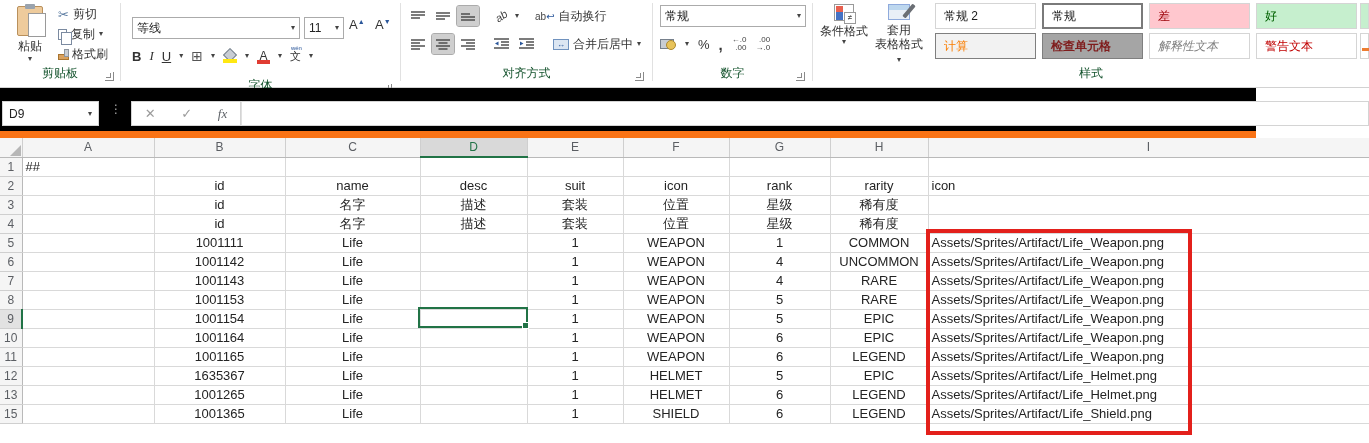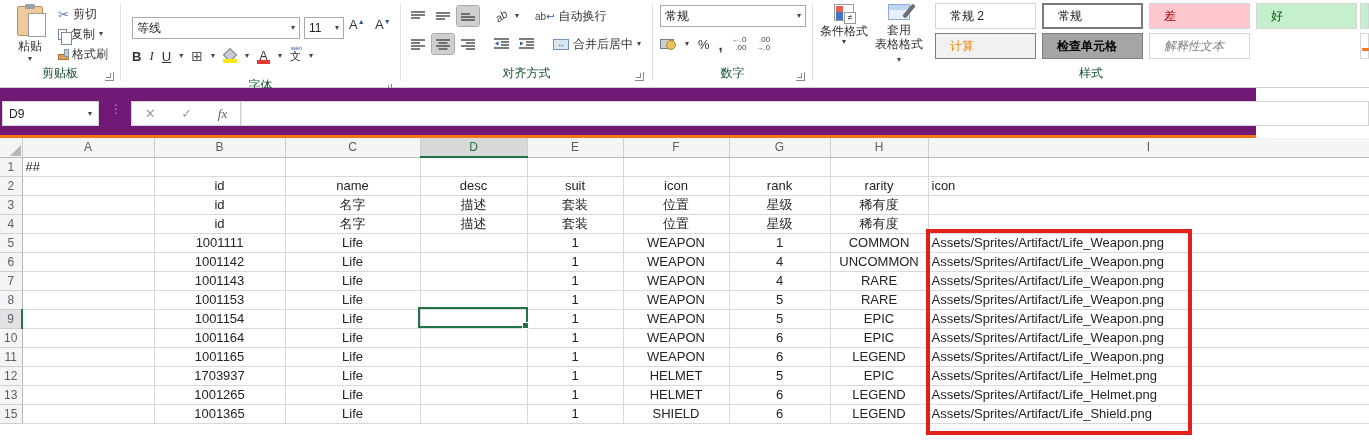--- a/index.html
+++ b/index.html
@@ -89,30 +89,30 @@
   .cf-ic { position:relative; width:20px; height:17px; margin:0 auto 3px; border:1px solid #9a9a9a; background:#fff; }
   .cf-ic::before { content:""; position:absolute; left:1px; top:1px; width:7px; height:14px;
     background:linear-gradient(#e8604f 0 45%, #4472c4 45% 100%); }
   .cf-ic::after { content:"≠"; position:absolute; right:-3px; bottom:-4px; width:10px; height:10px; background:#fff;
     border:1px solid #9a9a9a; font-size:8px; line-height:9px; color:#444; }
   .fat-ic { position:relative; width:22px; height:16px; margin:0 auto 3px; border:1px solid #8faadc;
     background:linear-gradient(#bdd7ee 0 5px, #e9eff7 5px 100%); }
   .fat-ic::after { content:""; position:absolute; right:-2px; top:-2px; width:4px; height:16px; background:#6b6f75;
     transform:rotate(40deg); border-radius:1px; }
   .gallery { position:absolute; left:122px; top:3px; width:434px; height:58px; overflow:hidden; }
-  .style-cell { position:absolute; width:101px; height:26px; font-size:12px; line-height:24px; padding:0 14px;
+  .style-cell { position:absolute; width:101px; height:26px; font-size:12px; line-height:24px; padding:0 8px;
     border:1px solid #d5d5d5; background:#fff; color:#1a1a1a; white-space:nowrap; overflow:hidden; }
   .style-cell.selected { border:2px solid #7a7a7a; line-height:22px; }
   .style-sliver-top { position:absolute; left:547px; top:3px; width:9px; height:26px; background:#c6efce; border:1px solid #d5d5d5; }
   .style-sliver-bot { position:absolute; left:547px; top:33px; width:9px; height:26px; background:#fff; border:1px solid #d5d5d5; }
   .style-sliver-bot::after { content:""; position:absolute; left:1px; top:14px; width:7px; height:3px; background:#ed7d31; }
 
   
-  .fbar { position:absolute; left:0; top:88px; width:1256px; height:50px; background:#701a75;
-    border-bottom:3px solid #f97316; }
+  .fbar { position:absolute; left:0; top:88px; width:1256px; height:50px; background:#000000;
+    border-bottom:7px solid #f97316; }
   .namebox { position:absolute; left:2px; top:13px; width:97px; height:25px; background:#fff;
     border:1px solid #d4d4d4; font-size:12px; color:#222; display:flex; align-items:center;
     justify-content:space-between; padding:0 6px; }
   .fb-dots { position:absolute; left:110px; top:14px; color:#a6a6a6; font-size:12px; letter-spacing:0; }
   .fb-btns { position:absolute; left:131px; top:13px; width:110px; height:25px; background:#fff;
     border:1px solid #d4d4d4; display:flex; align-items:center; justify-content:space-around; }
   .fb-x, .fb-ck { color:#9b9b9b; font-size:13px; }
   .fb-fx { color:#5f6368; font-size:13px; font-family:"Liberation Serif",serif; font-style:italic; }
   .finput { position:absolute; left:241px; top:13px; width:1128px; height:25px; background:#fff;
     border:1px solid #d4d4d4; border-left:1px solid #e0e0e0; font-size:12px; padding:0 5px; color:#222; }
@@ -339,22 +339,23 @@
         <div>套用</div>
         <div><span>表格格式</span>
           <span class="chev">▾</span></div>
       </div>
       <div class="gallery" id="style-gallery">
           <div class="style-cell" style="left: 0px; top: 0px; background: rgb(255, 255, 255); color: rgb(26, 26, 26);">常规 2</div>
           <div class="style-cell selected" style="left: 107px; top: 0px; background: rgb(255, 255, 255); color: rgb(26, 26, 26);">常规</div>
           <div class="style-cell" style="left: 214px; top: 0px; background: rgb(255, 199, 206); color: rgb(156, 0, 6);">差</div>
           <div class="style-cell" style="left: 321px; top: 0px; background: rgb(198, 239, 206); color: rgb(0, 97, 0);">好</div>
           <div class="style-cell" style="left: 0px; top: 30px; background: rgb(242, 242, 242); color: rgb(250, 125, 0); border: 1px solid rgb(127, 127, 127);">计算</div>
-          <div class="style-cell" style="left: 107px; top: 30px; background: rgb(165, 165, 165); color: #000000; font-weight: bold; border: 1px solid rgb(127, 127, 127);">检查单元格</div>
+          <div class="style-cell" style="left: 107px; top: 30px; background: rgb(165, 165, 165); color: #7f1d1d; font-weight: bold; border: 1px solid rgb(127, 127, 127);">检查单元格</div>
           <div class="style-cell" style="left: 214px; top: 30px; background: rgb(255, 255, 255); color: rgb(127, 127, 127); font-style: italic;">解释性文本</div>
+          <div class="style-cell" style="left: 321px; top: 30px; background: rgb(255, 255, 255); color: rgb(192, 0, 0);">警告文本</div>
         </div>
       <div class="style-sliver-top"></div>
       <div class="style-sliver-bot"></div>
       <div class="group-label">样式</div>
     </div>
   </div>
 
   <div class="fbar">
     <div class="namebox">
       <span>D9</span>
@@ -526,21 +527,21 @@
             <td class="cell ac"></td>
             <td class="cell ac">1</td>
             <td class="cell ac">WEAPON</td>
             <td class="cell ac">6</td>
             <td class="cell ac">LEGEND</td>
             <td class="cell al">Assets/Sprites/Artifact/Life_Weapon.png</td>
           </tr>
           <tr>
             <td class="row-h">12</td>
             <td class="cell al"></td>
-            <td class="cell ac">1703937</td>
+            <td class="cell ac">1635367</td>
             <td class="cell ac">Life</td>
             <td class="cell ac"></td>
             <td class="cell ac">1</td>
             <td class="cell ac">HELMET</td>
             <td class="cell ac">5</td>
             <td class="cell ac">EPIC</td>
             <td class="cell al">Assets/Sprites/Artifact/Life_Helmet.png</td>
           </tr>
           <tr>
             <td class="row-h">13</td>

